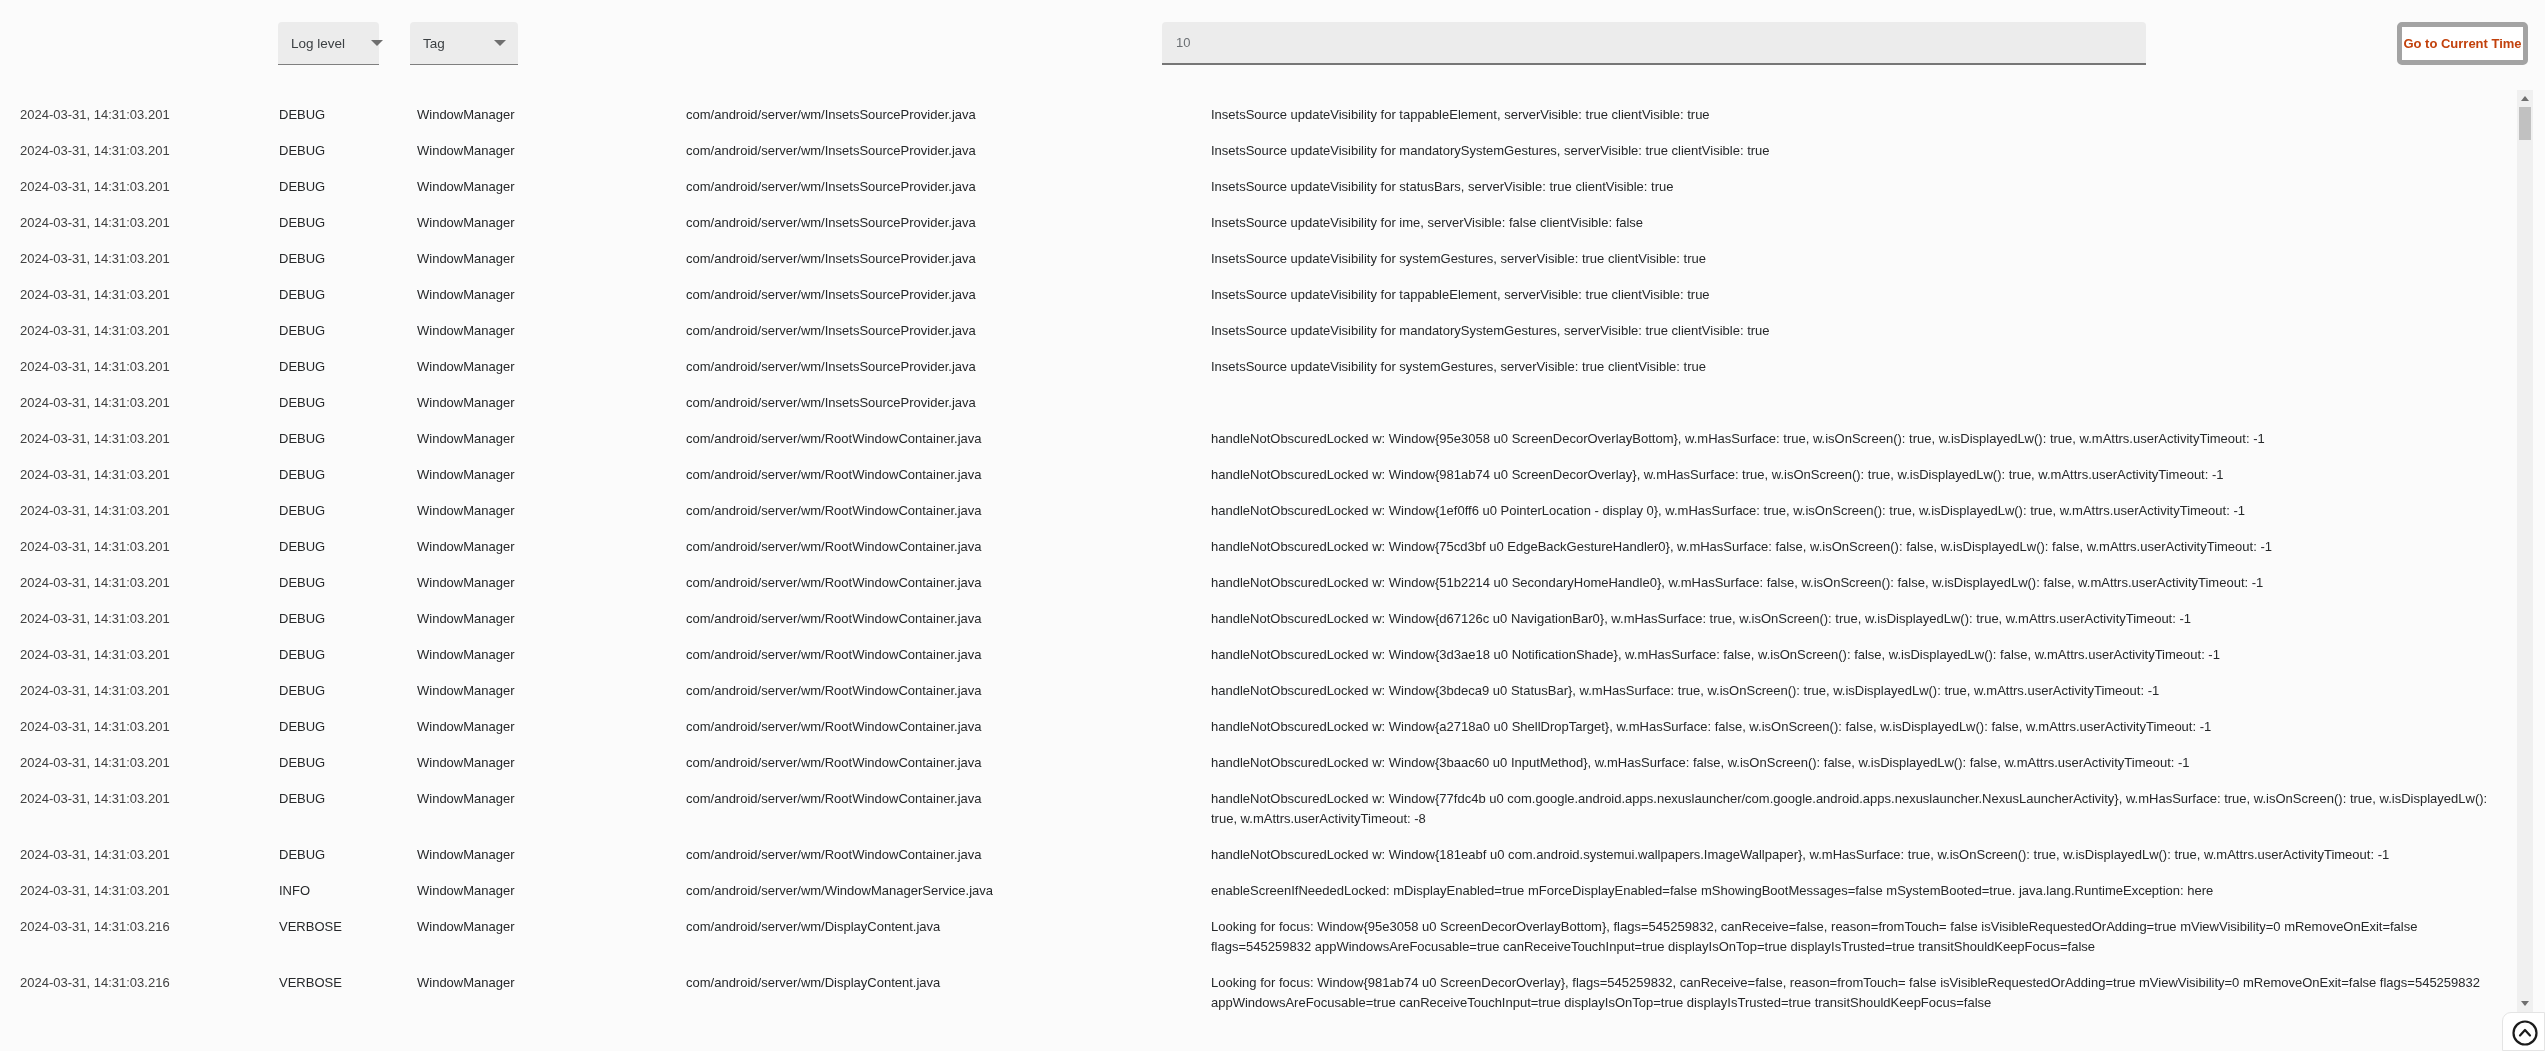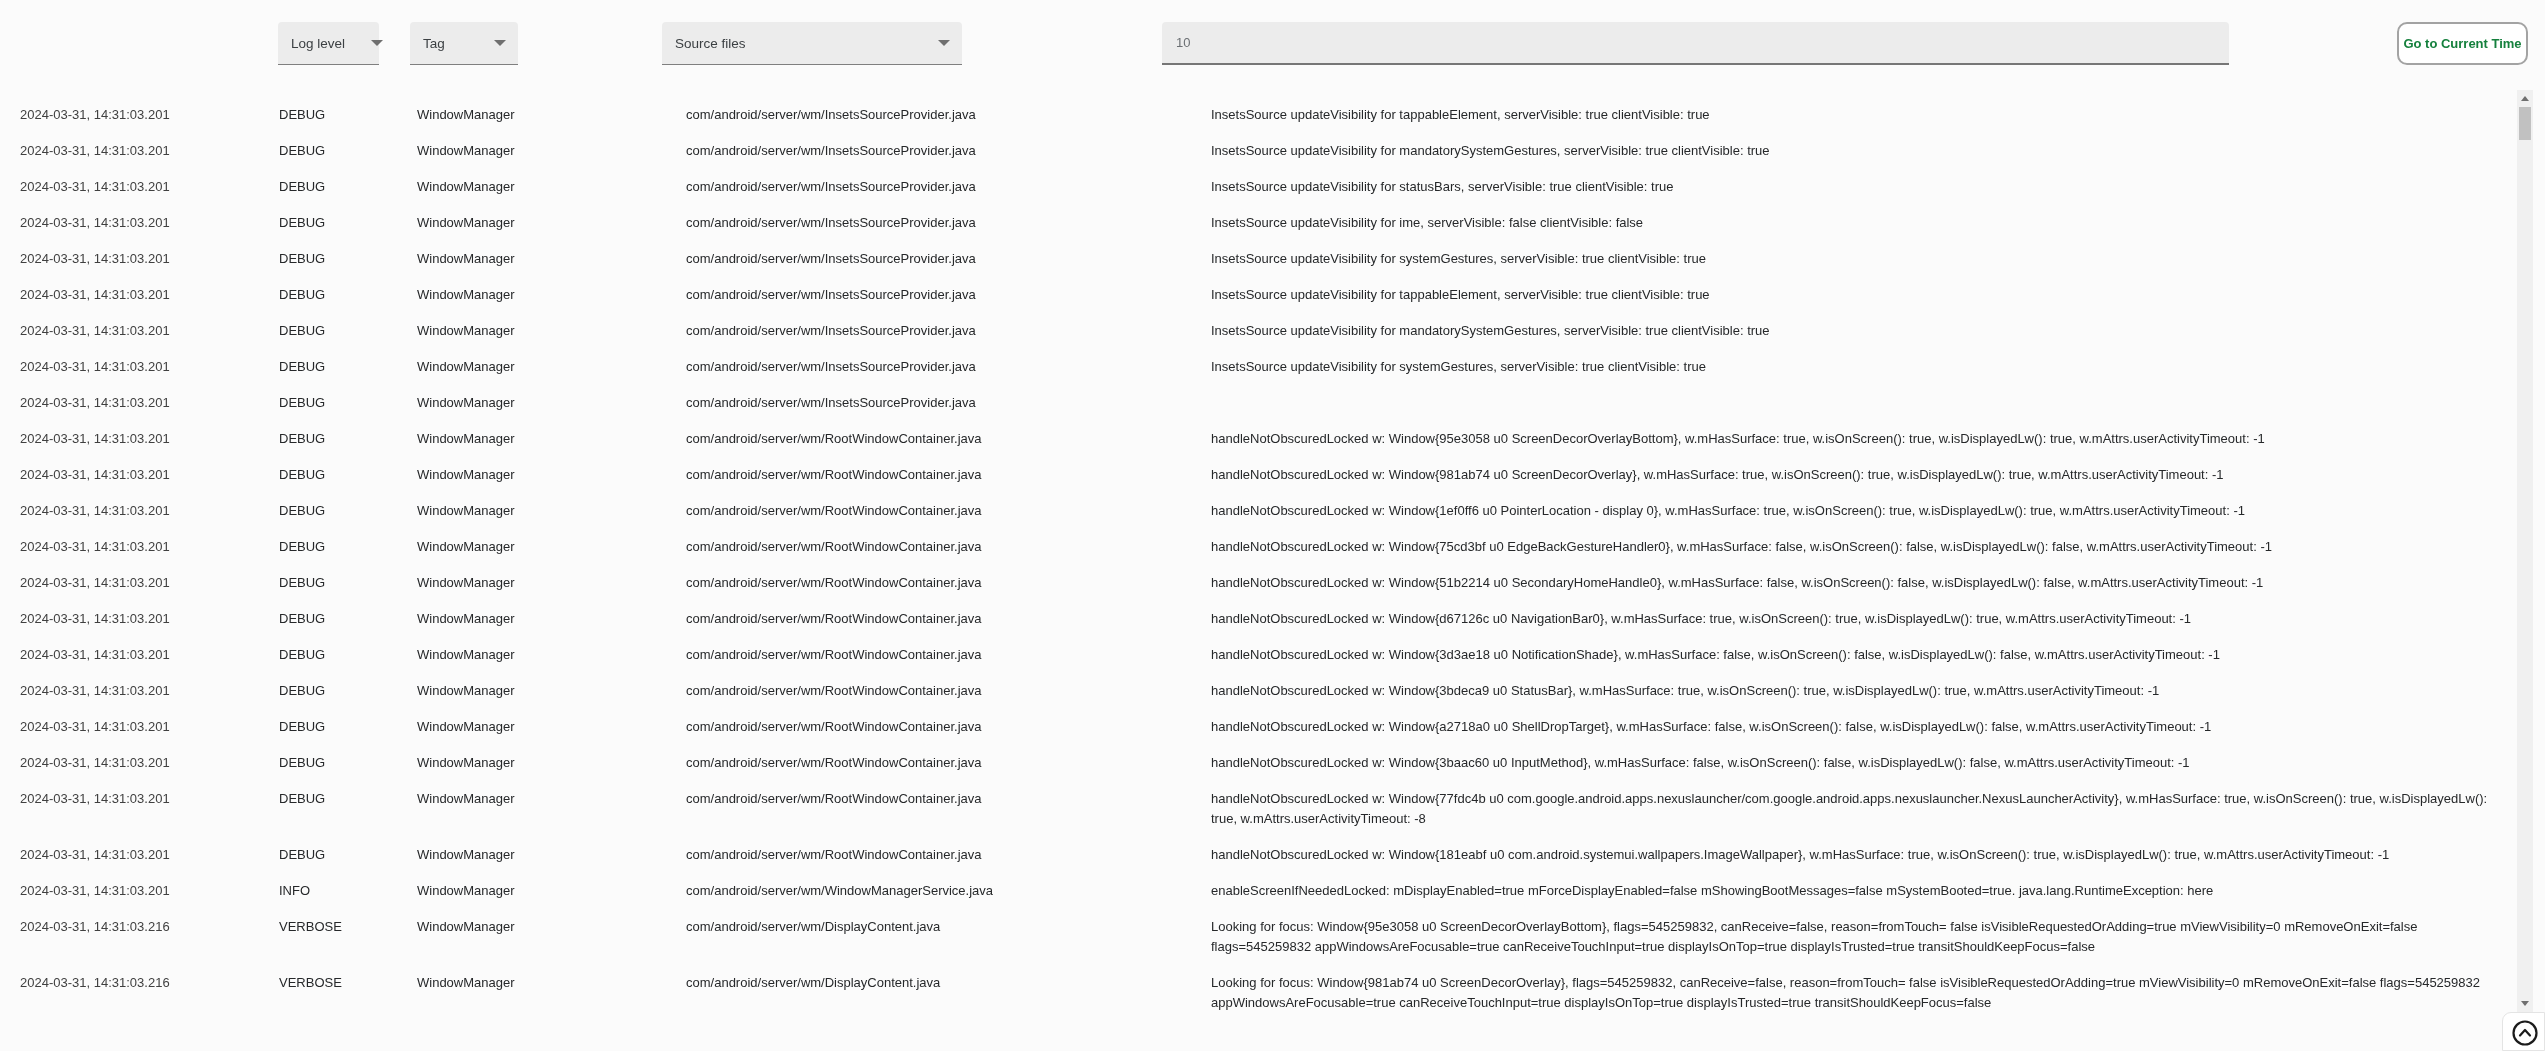--- a/index.html
+++ b/index.html
@@ -20,29 +20,29 @@
   }
   .select-box .lbl{font-size:13.5px;color:#3c4043;white-space:nowrap;}
   .caret{
     width:0;height:0;border-left:6px solid transparent;border-right:6px solid transparent;
     border-top:6px solid #6f6f6f;margin-left:14px;flex:0 0 auto;
   }
   #log-level-select{left:278px;width:101px;gap:12px;}
   #tag-select{left:410px;width:108px;}
   #source-files-select{left:662px;width:300px;}
   .filter-input{
-    position:absolute;left:1162px;top:22px;width:1067px;height:43px;box-sizing:border-box;
+    position:absolute;left:1162px;top:22px;width:984px;height:43px;box-sizing:border-box;
     background:#ececec;border:none;border-bottom:2px solid #767676;border-radius:4px 4px 0 0;
     padding:0 0 0 14px;font-family:"Liberation Sans",sans-serif;font-size:13px;color:#6b6f73;
     outline:none;
   }
   .go-btn{
     position:absolute;left:2397px;top:22px;width:131px;height:43px;box-sizing:border-box;
-    background:#ffffff;border:2px solid #a3a3a3;border-radius:10px;
-    color:#15803d;font-family:"Liberation Sans",sans-serif;font-size:13px;font-weight:bold;
+    background:#ffffff;border:5px solid #a3a3a3;border-radius:5px;
+    color:#c2410c;font-family:"Liberation Sans",sans-serif;font-size:13px;font-weight:bold;
     display:flex;align-items:center;justify-content:center;cursor:pointer;white-space:nowrap;
   }
   
   .log-list{
     position:absolute;left:0;top:90px;width:2517px;box-sizing:border-box;
     padding:7px 4px 0 20px;
   }
   .log-row{
     display:grid;grid-template-columns:259px 138px 269px 525px minmax(0,1fr);
     padding:8px 0;line-height:20px;font-size:13px;align-items:start;
@@ -77,24 +77,20 @@
   <div class="select-box" id="log-level-select">
     <span class="lbl">Log level</span>
     <span class="caret"></span>
   </div>
 
   <div class="select-box" id="tag-select">
     <span class="lbl">Tag</span>
     <span class="caret"></span>
   </div>
 
-  <div class="select-box" id="source-files-select">
-    <span class="lbl">Source files</span>
-    <span class="caret"></span>
-  </div>
 
   <input class="filter-input" type="text" value="10" style="">
 
   <button class="go-btn">Go to Current Time</button>
 </div>
 
 <div class="log-list">
     <div class="log-row">
     <span class="cell ts">2024-03-31, 14:31:03.201</span>
     <span class="cell level">DEBUG</span>

